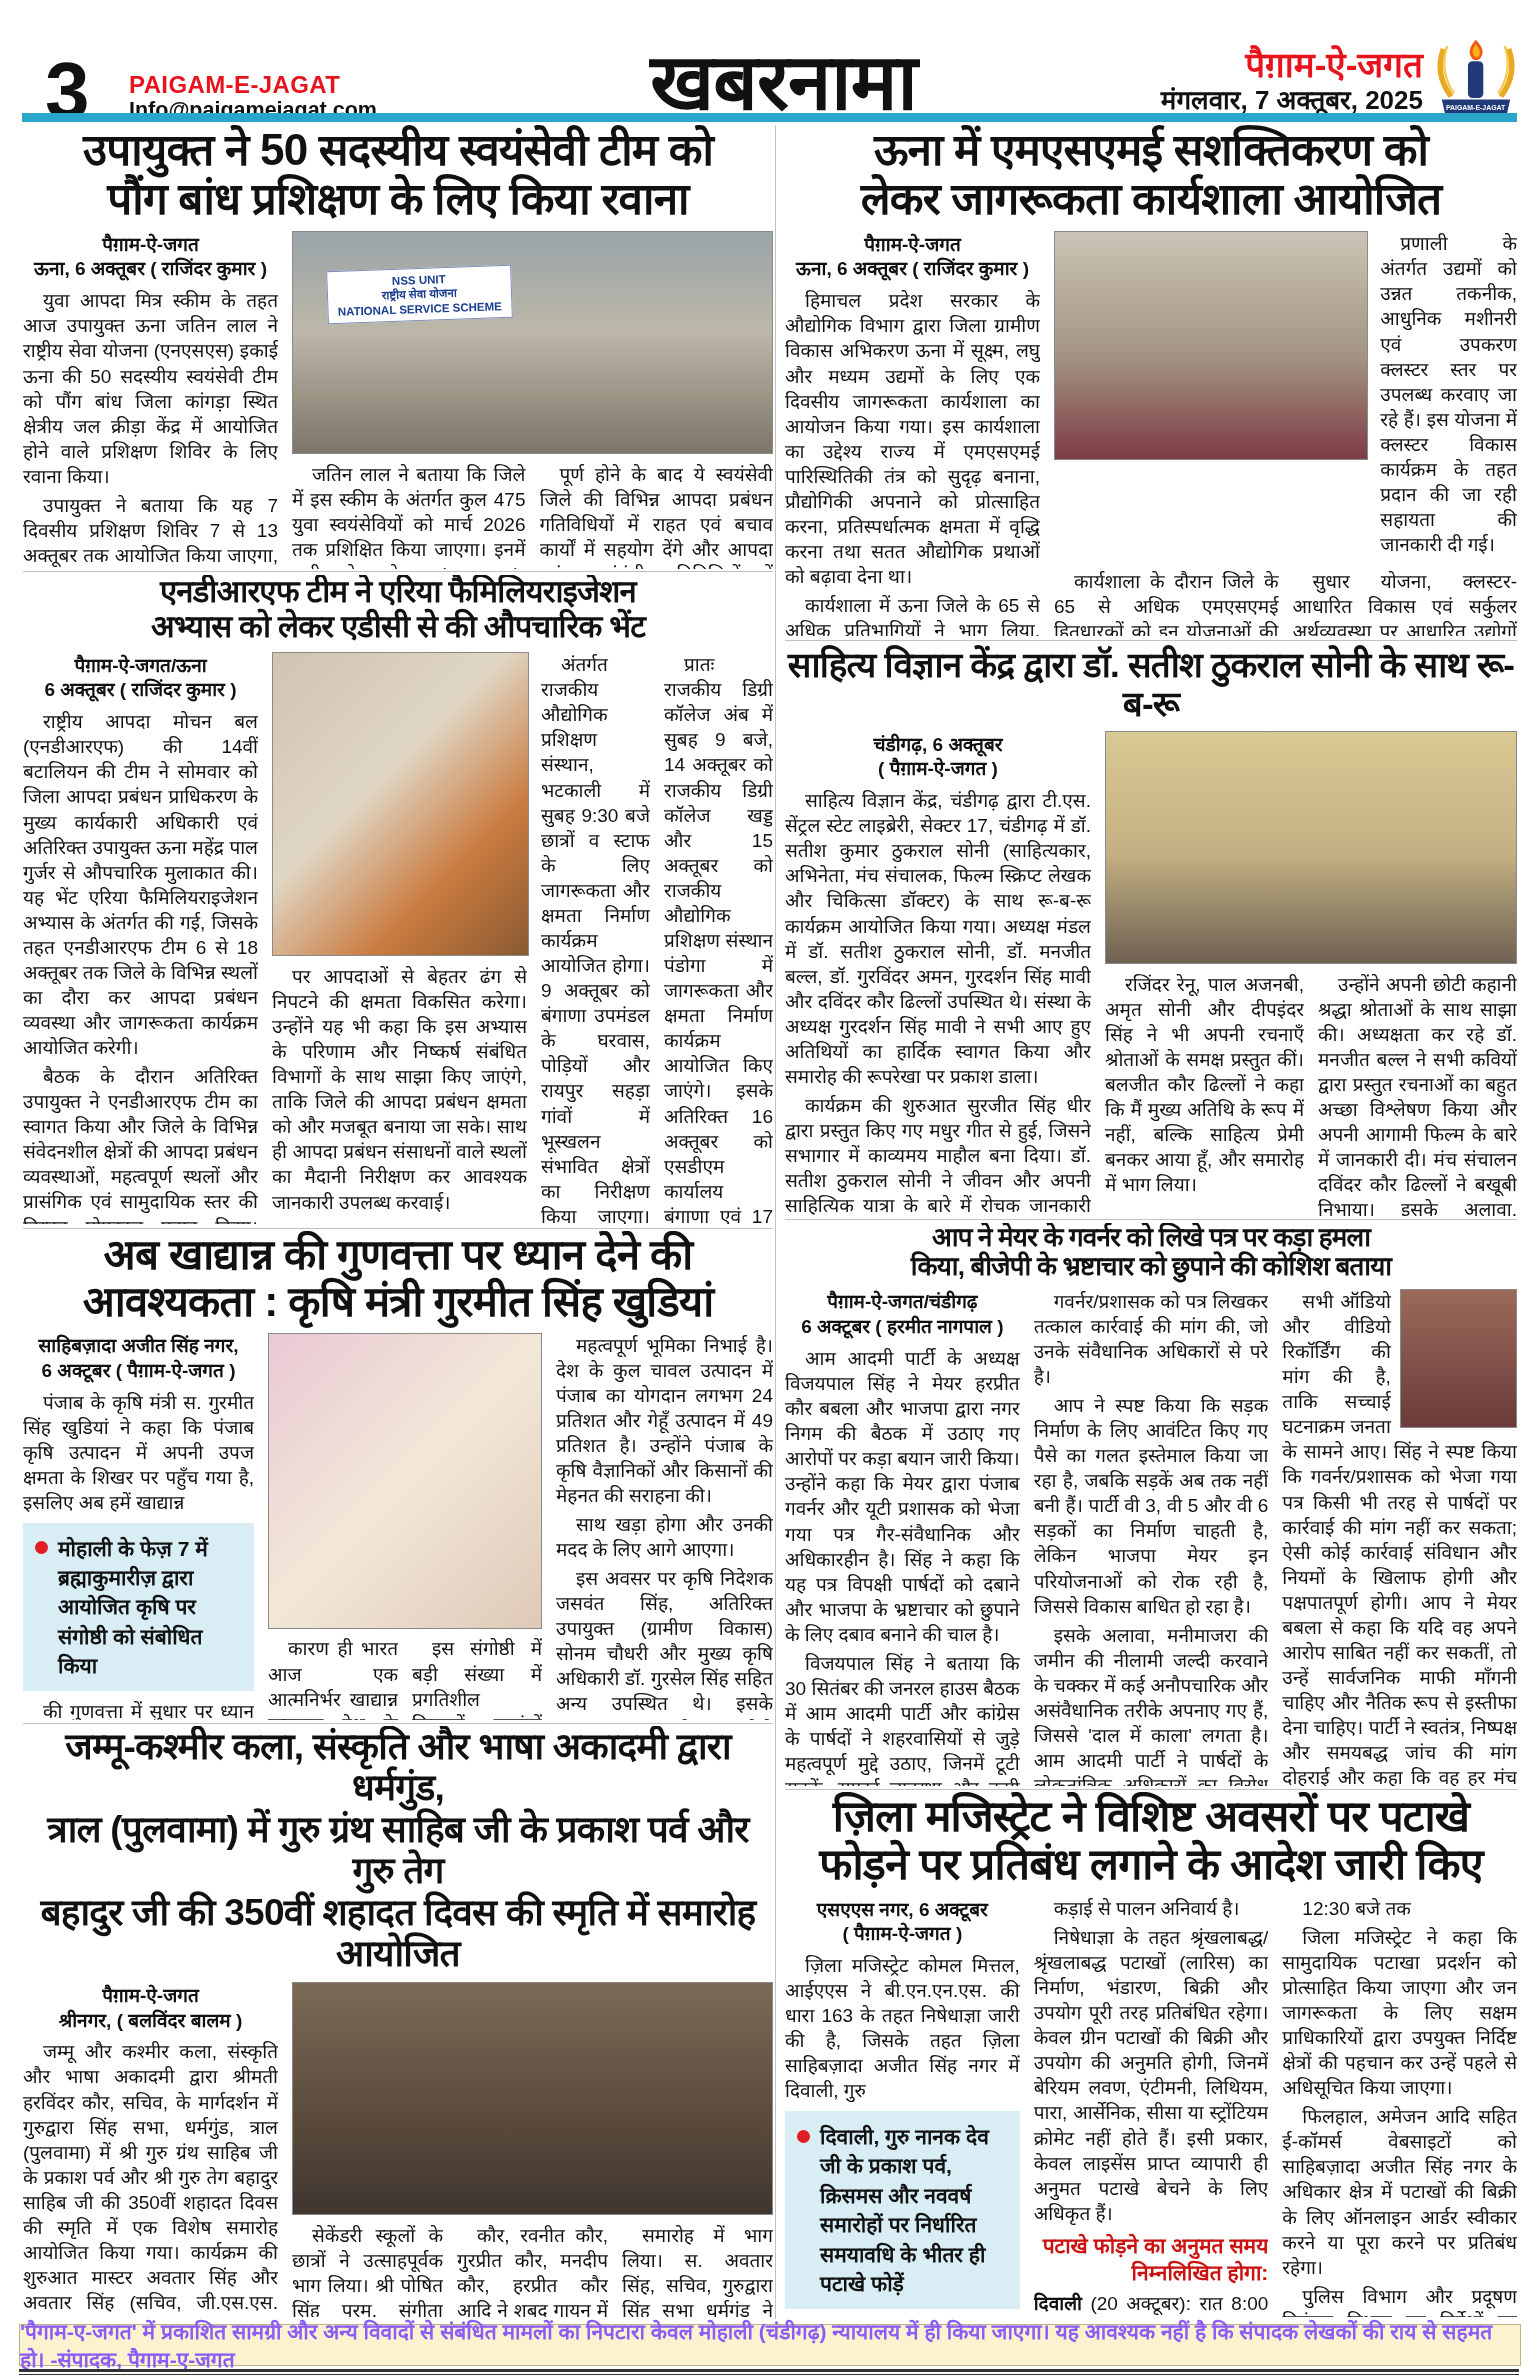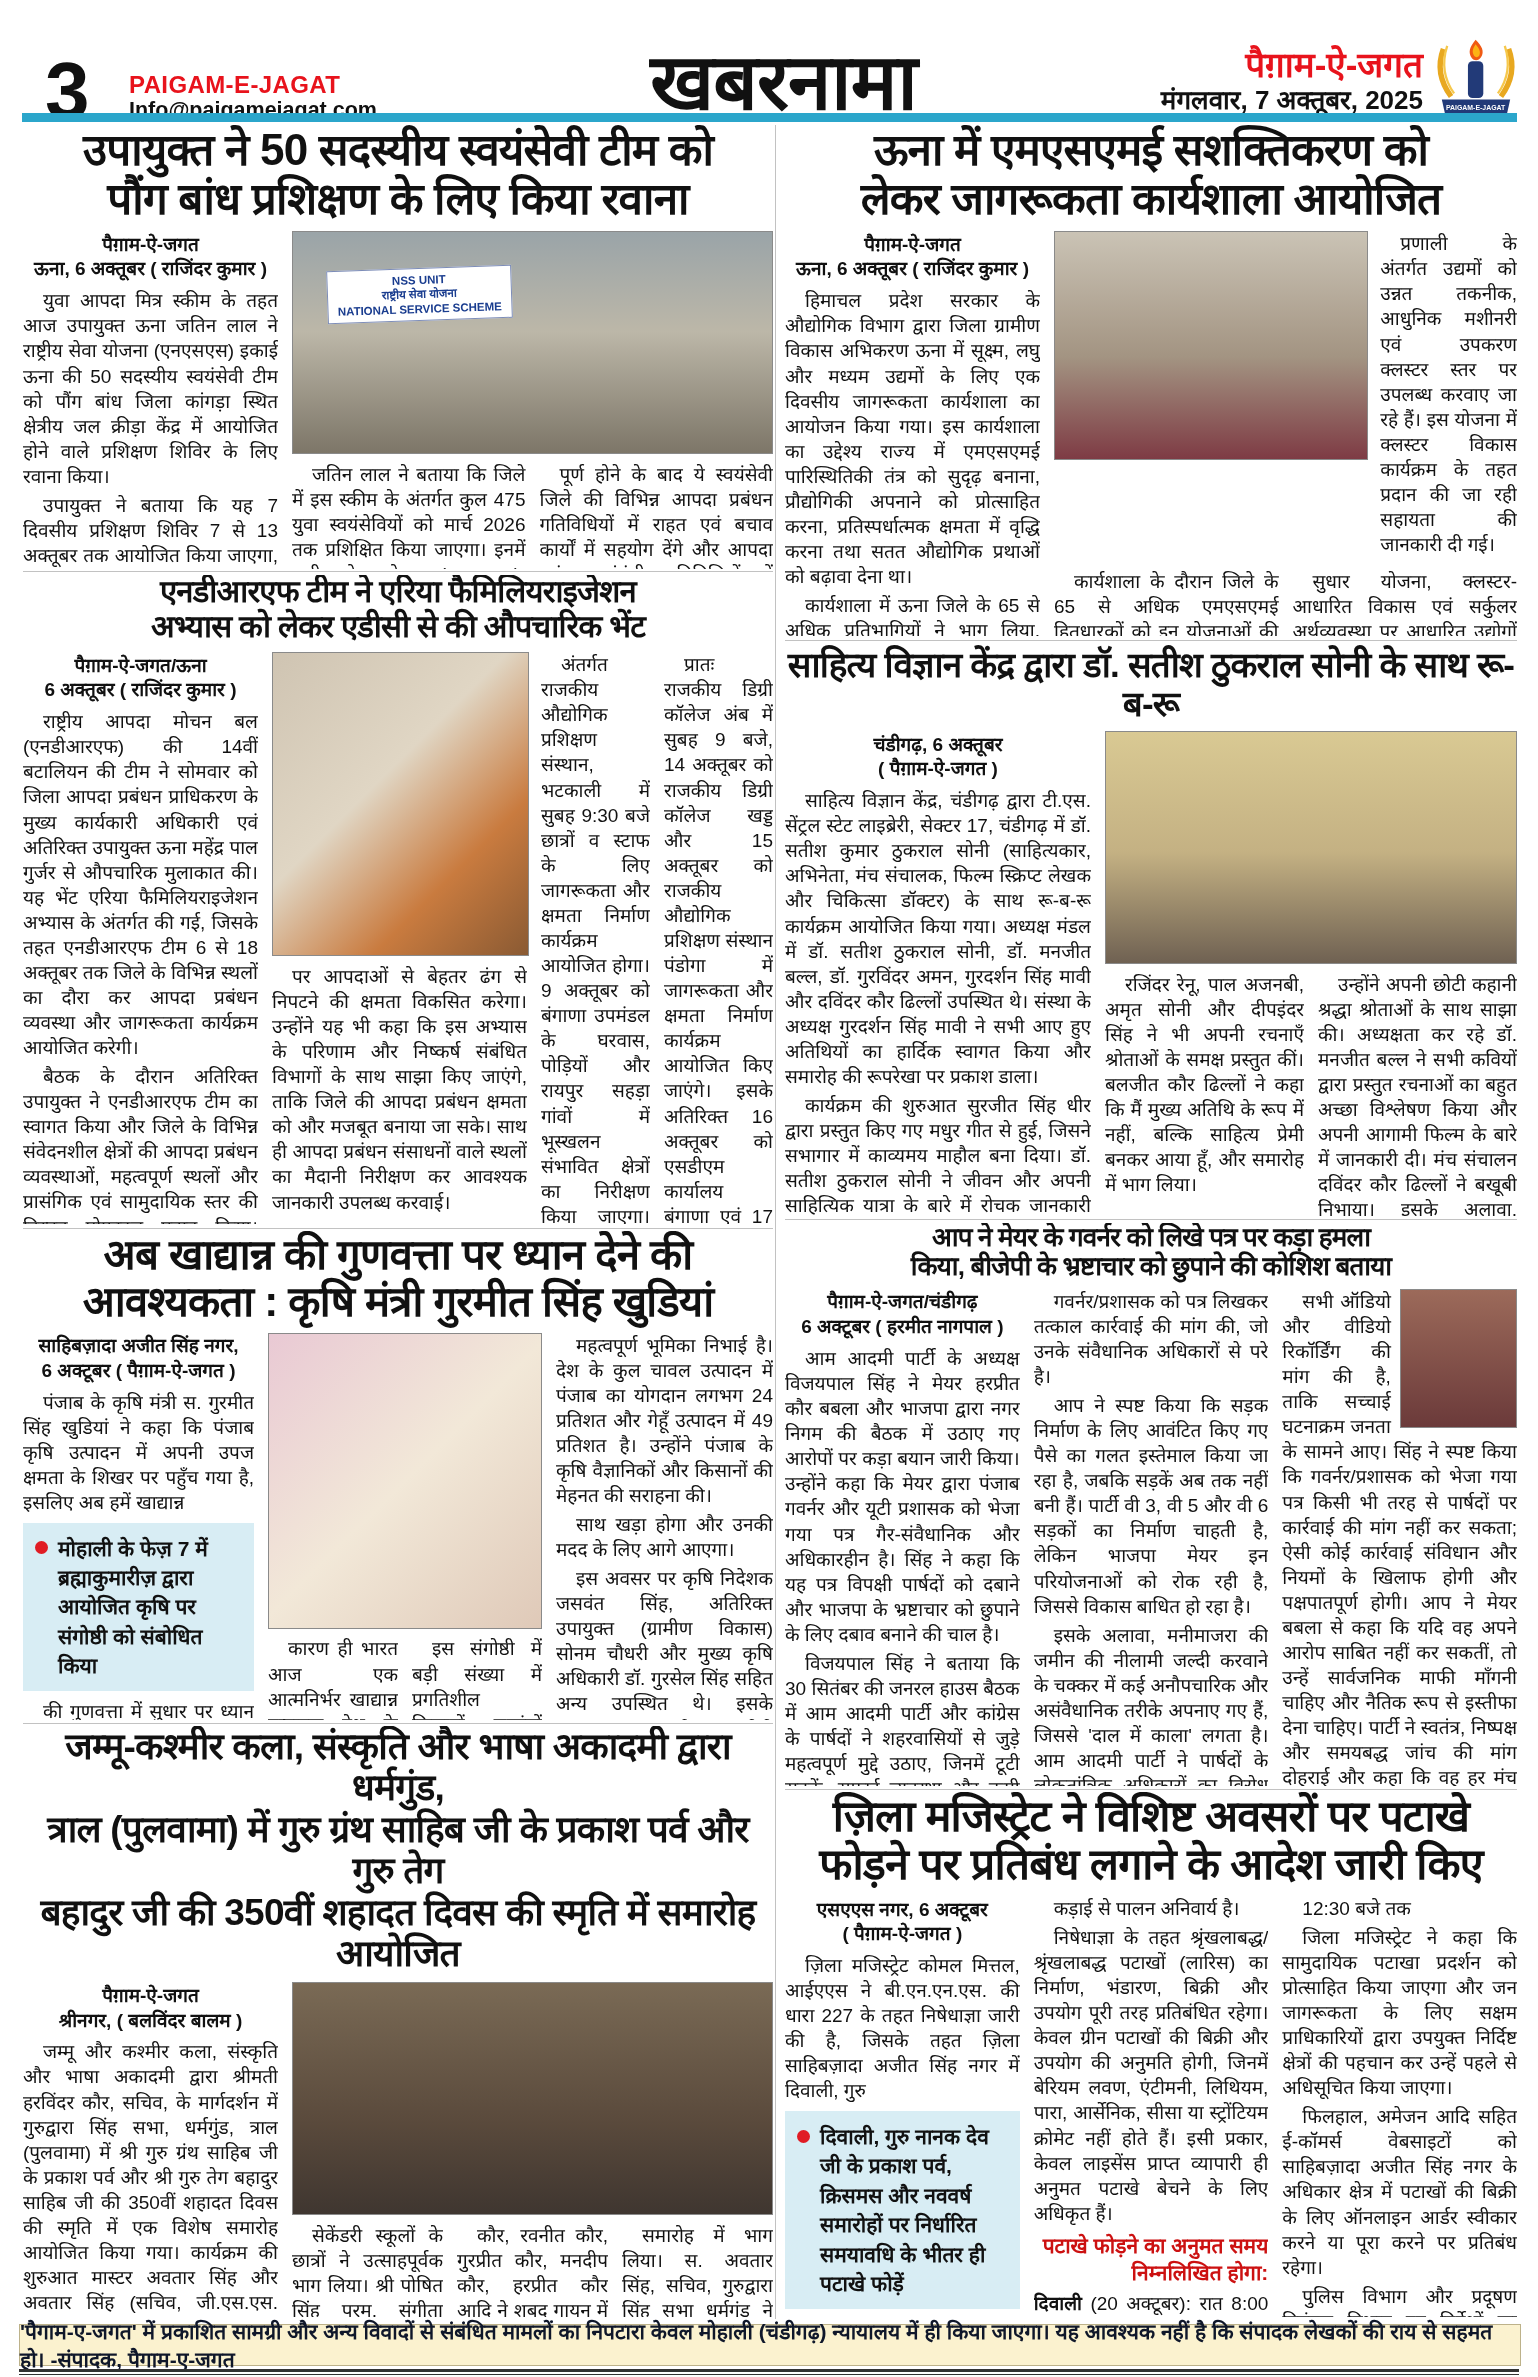--- a/index.html
+++ b/index.html
@@ -60,21 +60,21 @@
   .flex1{flex:1;min-width:0;}
   
   .vdiv{position:absolute;left:775px;top:125px;height:2194px;width:0.8px;background:#c2c2c2;}
   .hdiv{position:absolute;height:0.8px;background:#c2c2c2;}
   #hd1{left:23px;width:750px;top:571px;} #hd2{left:785px;width:732px;top:640px;}
   #hd3{left:23px;width:750px;top:1228px;} #hd4{left:785px;width:732px;top:1219px;}
   #hd5{left:23px;width:750px;top:1723px;} #hd6{left:785px;width:732px;top:1789px;}
   
   .foot{position:absolute;left:19px;top:2324px;width:1500px;height:40px;background:#fbf2cf;
         border:0.8px solid #bdb28a;display:flex;align-items:center;justify-content:center;
-        font-weight:800;font-size:21px;color:#0f172a;}
+        font-weight:800;font-size:21px;color:#8b5cf6;}
   .foot-rule{position:absolute;left:19px;top:2369px;width:1500px;height:0;border-top:3.1px solid #333;border-bottom:0.8px solid #333;padding-top:1.5px;}
 </style>
 </head>
 <body>
 
 <div class="page">
 
   <div class="pg-num">3</div>
   <div class="brand">PAIGAM-E-JAGAT</div>
   <div class="email">Info@paigamejagat.com</div>
@@ -327,21 +327,21 @@
   <article class="art" id="a8">
     <h1 class="hl">ज़िला मजिस्ट्रेट ने विशिष्ट अवसरों पर पटाखे
 फोड़ने पर प्रतिबंध लगाने के आदेश जारी किए</h1>
     <div class="art-body">
       <div class="col flex1">
         <div class="byline">
           <div>एसएएस नगर, 6 अक्टूबर</div>
           <div>( पैग़ाम-ऐ-जगत )</div>
         </div>
         <div class="paras">
-            <p>ज़िला मजिस्ट्रेट कोमल मित्तल, आईएएस ने बी.एन.एन.एस. की धारा 227 के तहत निषेधाज्ञा जारी की है, जिसके तहत ज़िला साहिबज़ादा अजीत सिंह नगर में दिवाली, गुरु</p>
+            <p>ज़िला मजिस्ट्रेट कोमल मित्तल, आईएएस ने बी.एन.एन.एस. की धारा 163 के तहत निषेधाज्ञा जारी की है, जिसके तहत ज़िला साहिबज़ादा अजीत सिंह नगर में दिवाली, गुरु</p>
           </div>
         <div class="hl-box">दिवाली, गुरु नानक देव जी के प्रकाश पर्व, क्रिसमस और नववर्ष समारोहों पर निर्धारित समयावधि के भीतर ही पटाखे फोड़ें</div>
         <div class="paras">
             <p>नानक देव जी के प्रकाश पर्व, क्रिसमस और नववर्ष समारोहों सहित आगामी त्योहारों के दौरान पटाखों के उपयोग, बिक्री और भंडारण पर प्रतिबंध लगाया गया है।</p>
           </div>
       </div>
       <div class="col flex1">
         <div class="paras">
             <p>कड़ाई से पालन अनिवार्य है।</p>
             <p>निषेधाज्ञा के तहत श्रृंखलाबद्ध/श्रृंखलाबद्ध पटाखों (लारिस) का निर्माण, भंडारण, बिक्री और उपयोग पूरी तरह प्रतिबंधित रहेगा। केवल ग्रीन पटाखों की बिक्री और उपयोग की अनुमति होगी, जिनमें बेरियम लवण, एंटीमनी, लिथियम, पारा, आर्सेनिक, सीसा या स्ट्रोंटियम क्रोमेट नहीं होते हैं। इसी प्रकार, केवल लाइसेंस प्राप्त व्यापारी ही अनुमत पटाखे बेचने के लिए अधिकृत हैं।</p>

